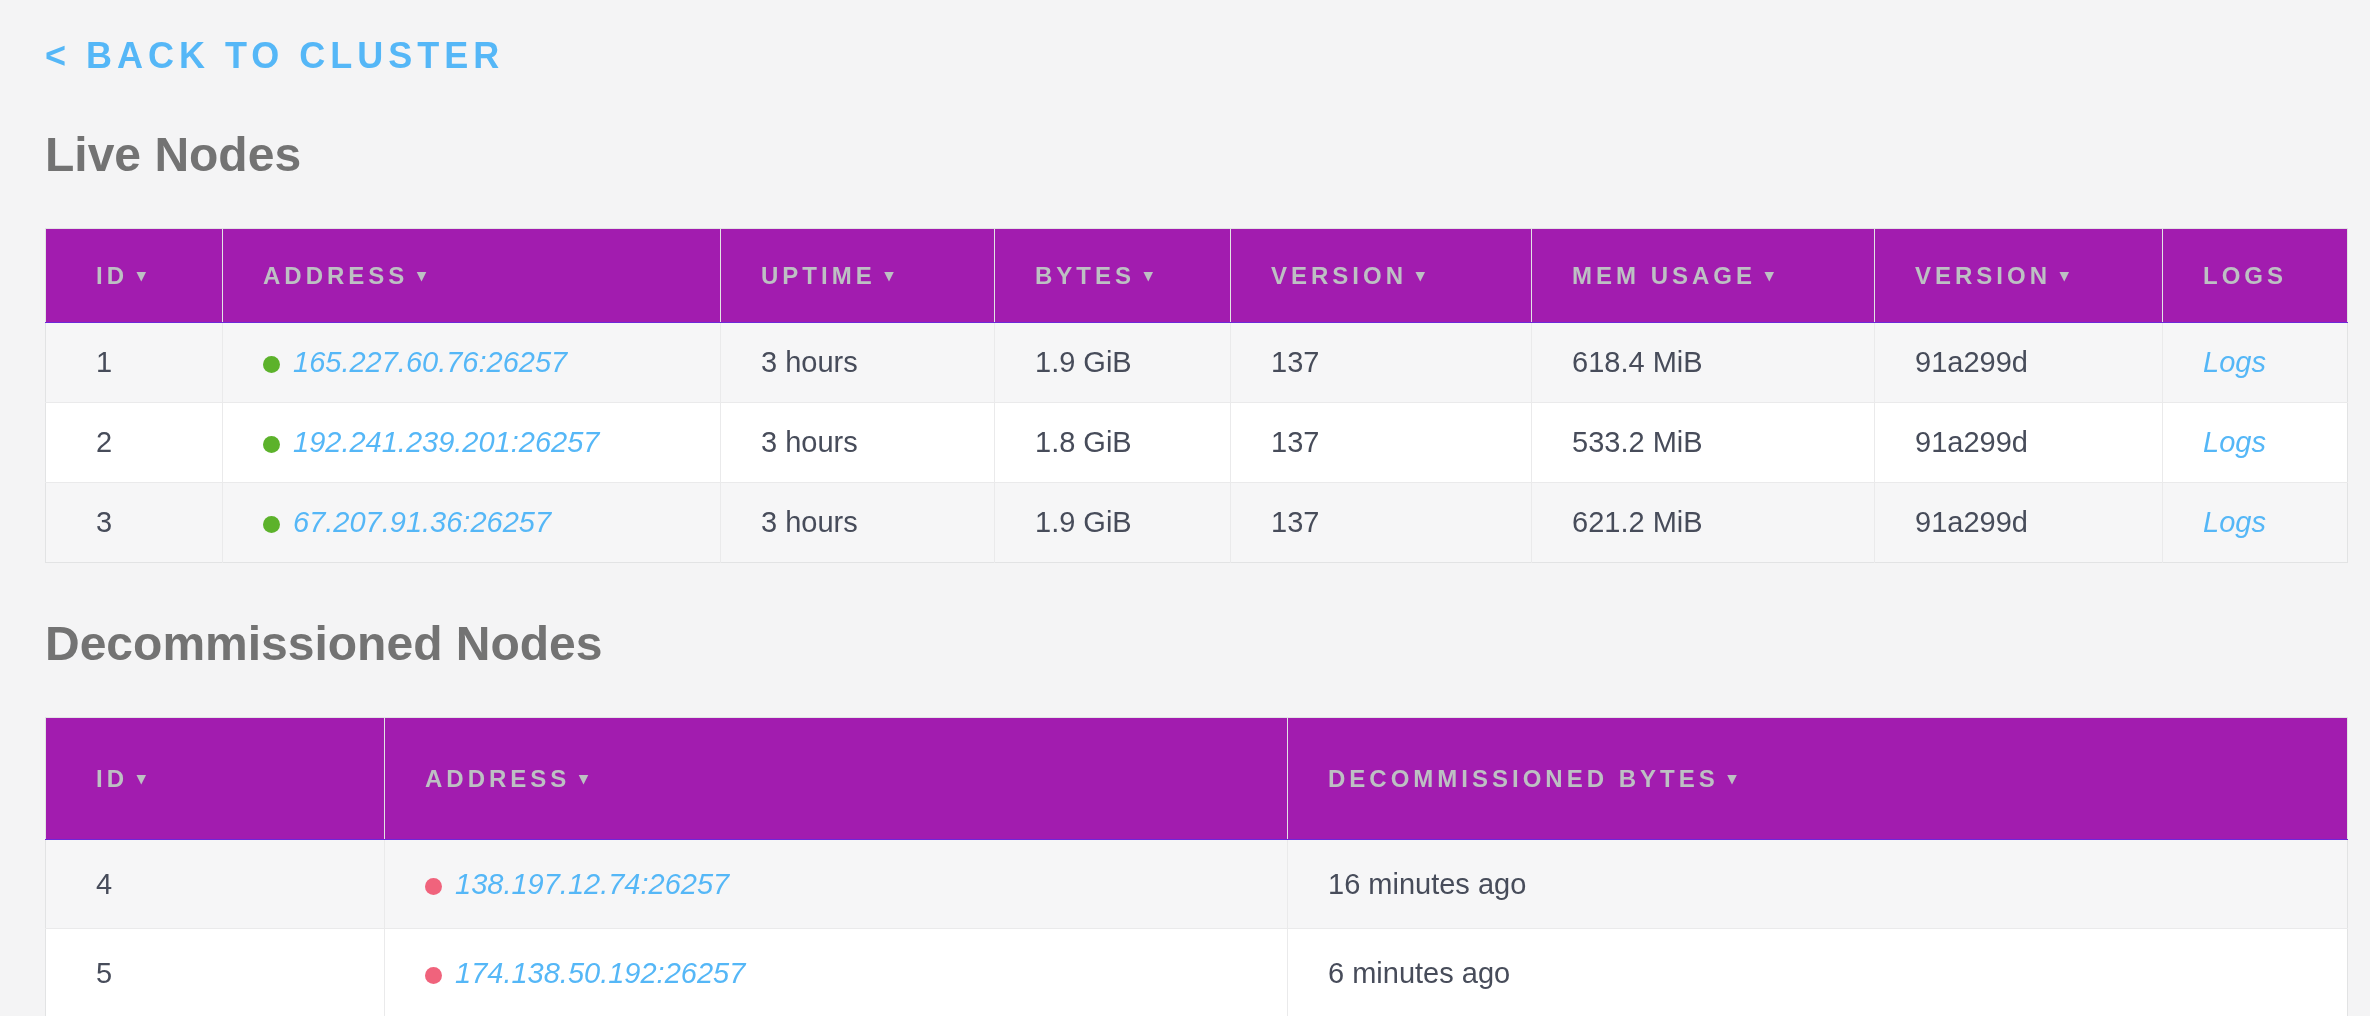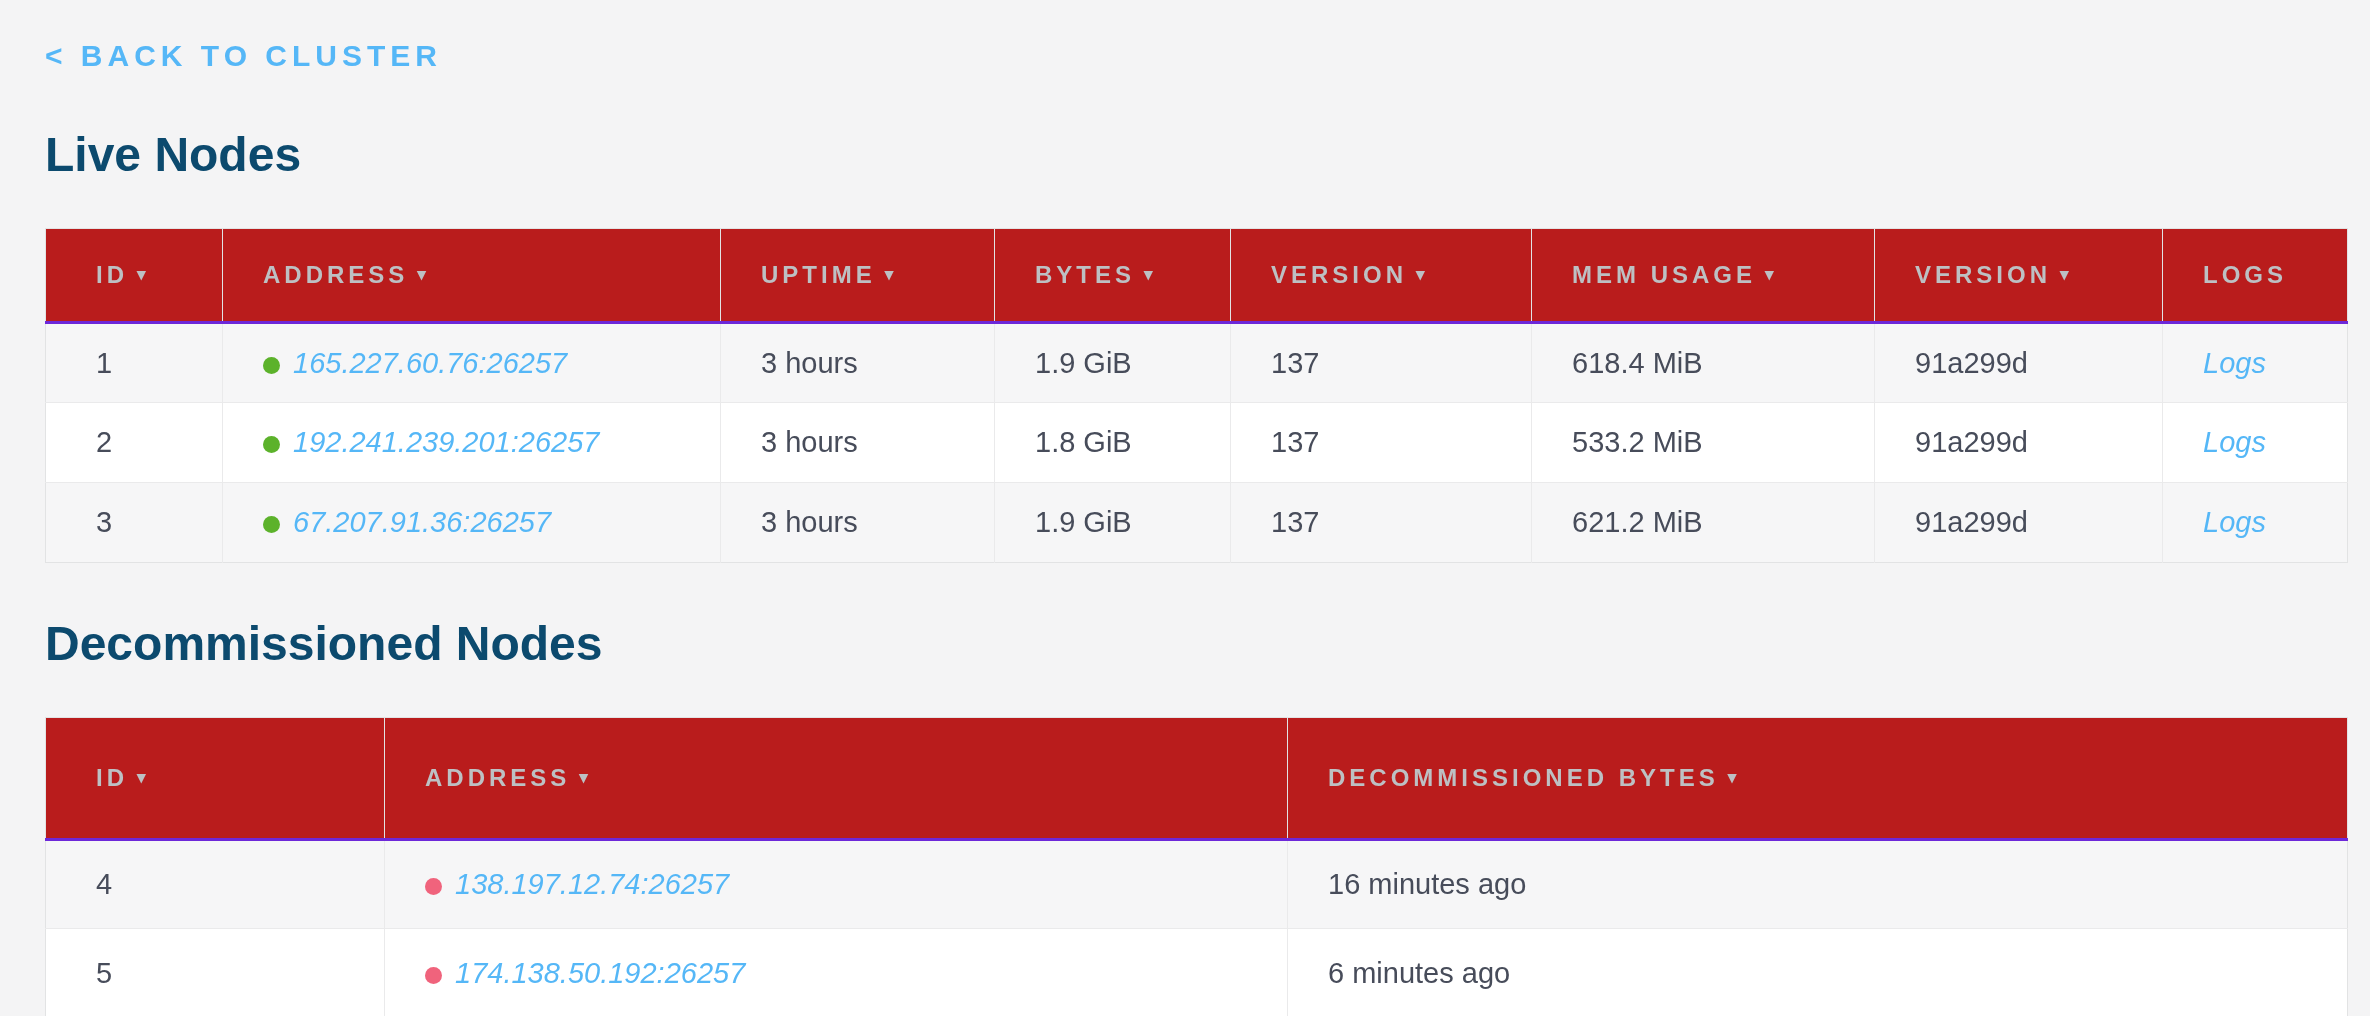--- a/index.html
+++ b/index.html
@@ -14,34 +14,34 @@
   .page {
     padding: 38px 0 0 45px;
     width: 2370px;
   }
   .content { width: 2302px; }
 
   
   .back-link {
     display: inline-block;
     color: var(--accent-blue, #55b7f7);
-    font-size: 30px;
+    font-size: 36px;
     font-weight: 700;
     letter-spacing: 5px;
     text-decoration: none;
     line-height: 36px;
   }
 
   
   .section-title {
     margin: 52px 0 0 0;
     font-size: 48px;
     line-height: 58px;
     font-weight: 700;
-    color: #0c4a6e;
+    color: #737373;
   }
 
   
   table.nodes {
     margin-top: 44px;
     width: 2302px;
     table-layout: fixed;
     border-collapse: collapse;
     background: #ffffff;
     border: 1px solid #e2e3e4;
@@ -52,22 +52,22 @@
     padding: 0 20px 0 40px;
     overflow: hidden;
     white-space: nowrap;
   }
   table.nodes th {
     font-size: 24px;
     font-weight: 700;
     letter-spacing: 4px;
     color: #bdc0c3;
     border-left: 1px solid #e2e3e4;
-    border-bottom: 3px solid #6d28d9;
-    background: #b91c1c;
+    border-bottom: 1px solid #6d28d9;
+    background: #a21caf;
   }
   table.nodes th:first-child { border-left: none; padding-left: 50px; }
   table.nodes td {
     font-size: 29px;
     color: #474c5a;
     border-left: 1px solid #eaeaeb;
     border-top: 1px solid #eaeaeb;
   }
   table.nodes td:first-child { border-left: none; padding-left: 50px; }
   table.nodes tbody tr:first-child td { border-top: none; }

